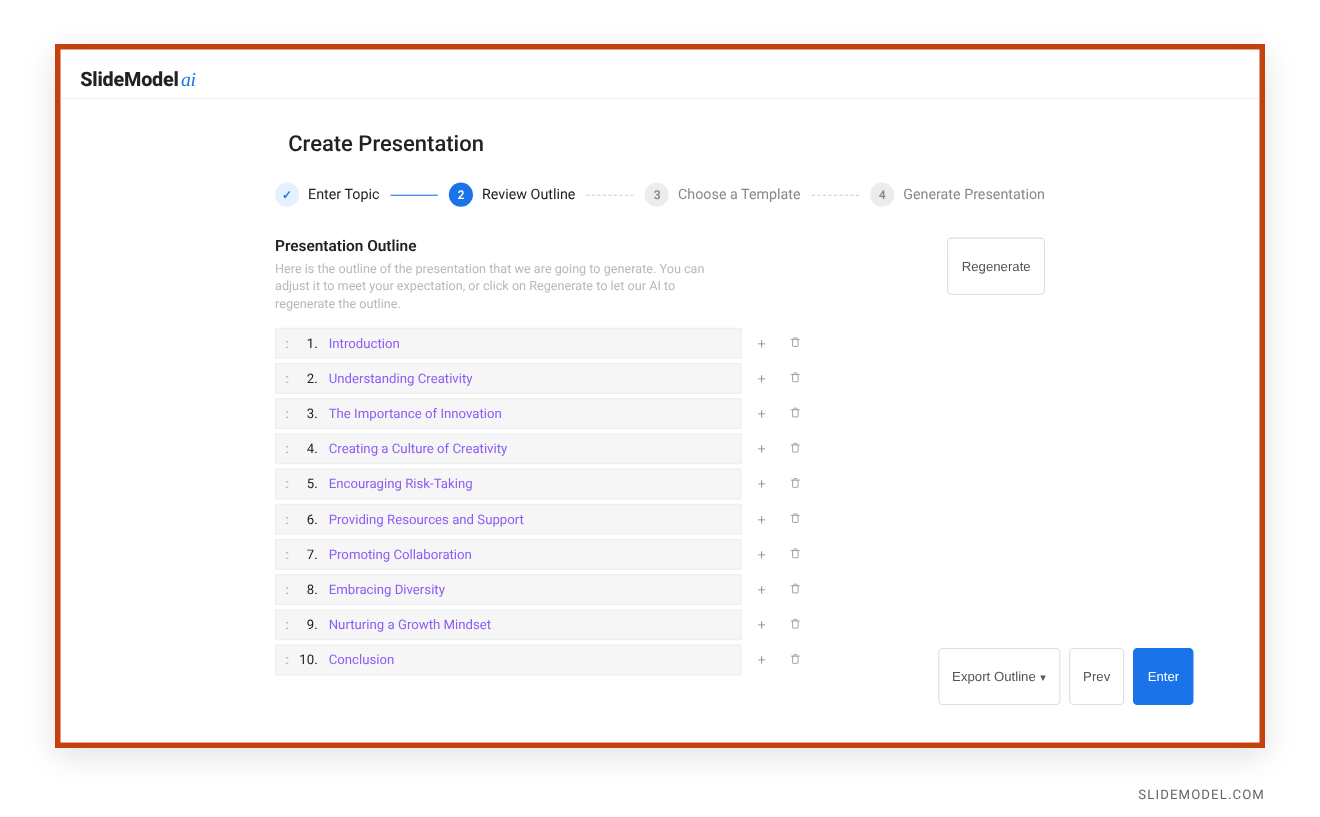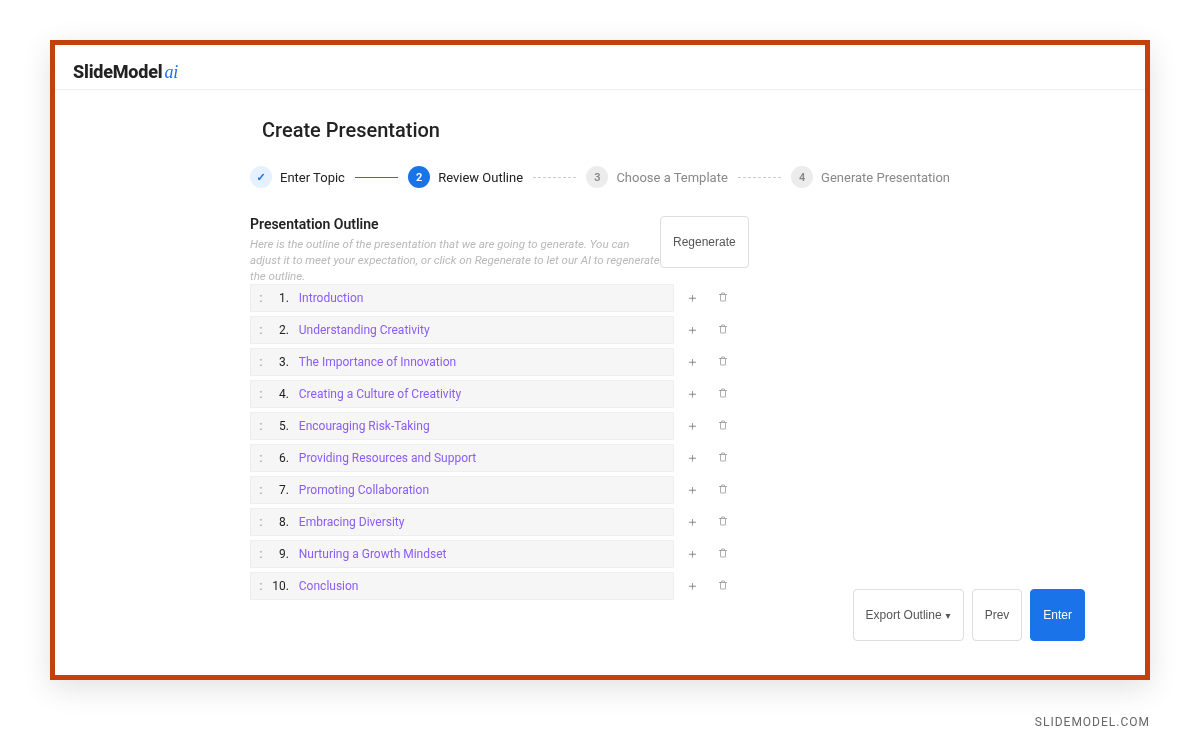--- a/index.html
+++ b/index.html
@@ -90,26 +90,26 @@
   .section-title {
     font-size: 14px;
     font-weight: 600;
     margin-bottom: 4px;
   }
   .section-desc {
     font-size: 11.5px;
     color: #b8b8b8;
     line-height: 1.4;
     max-width: 410px;
-    font-style: italic;
   }
   .outline-header {
     display: flex;
-    justify-content: flex-start;
+    justify-content: space-between;
     align-items: flex-start;
+    margin-bottom: 14px;
   }
   .btn {
     border: 1px solid #ddd;
     background: #fff;
     border-radius: 4px;
     padding: 18px 12px;
     font-size: 12px;
     color: #555;
     cursor: pointer;
   }

